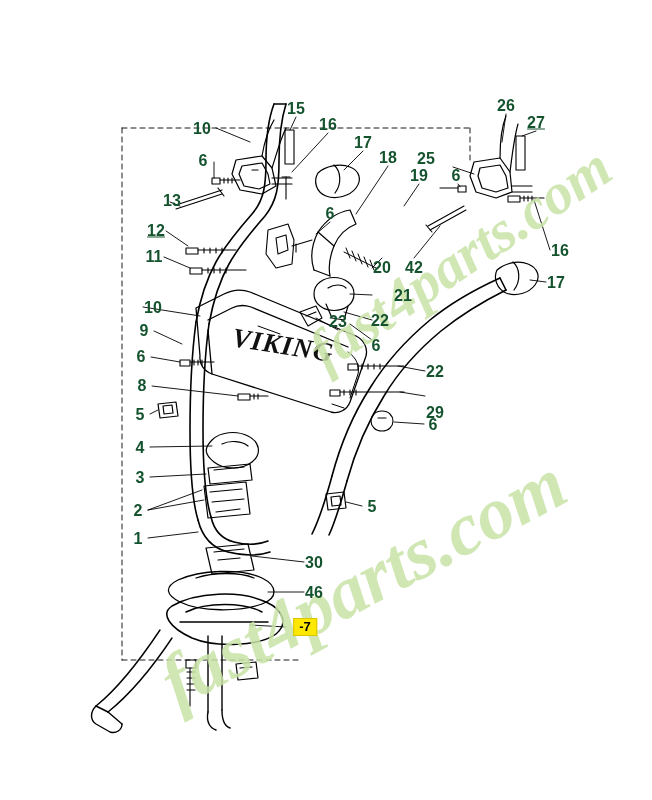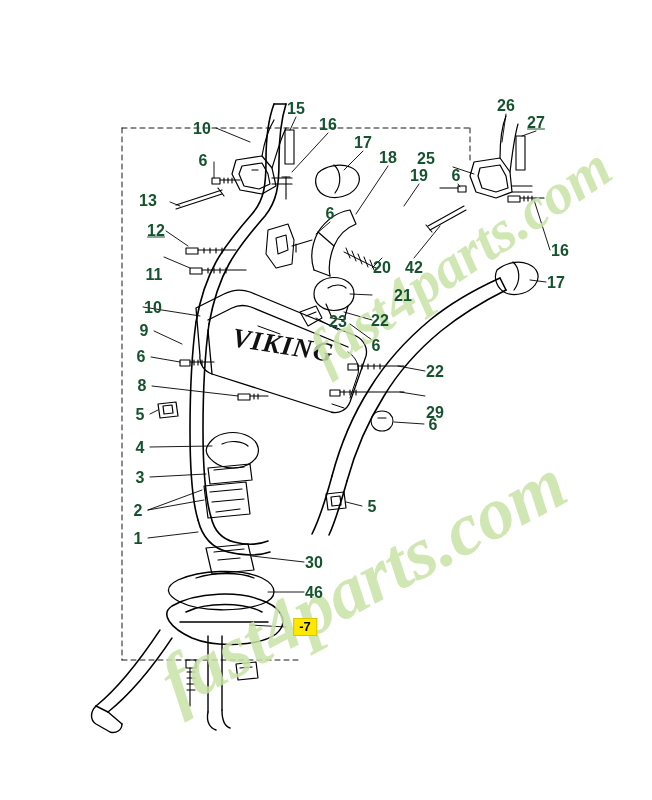--- a/index.html
+++ b/index.html
@@ -383,25 +383,25 @@
       <div class="callout" style="left: 296px; top: 108px;">15</div>
       <div class="callout" style="left: 328px; top: 124px;">16</div>
       <div class="callout" style="left: 363px; top: 142px;">17</div>
       <div class="callout" style="left: 203px; top: 160px;">6</div>
       <div class="callout" style="left: 388px; top: 157px;">18</div>
       <div class="callout" style="left: 419px; top: 175px;">19</div>
       <div class="callout" style="left: 426px; top: 158px; text-align: center;">25</div>
       <div class="callout" style="left: 456px; top: 175px;">6</div>
       <div class="callout" style="left: 506px; top: 105px;">26</div>
       <div class="callout" style="left: 536px; top: 122px; text-decoration: underline;">27</div>
-      <div class="callout" style="left: 148px; top: 200px;">13</div>
+      <div class="callout" style="left: 172px; top: 200px;">13</div>
       <div class="callout" style="left: 330px; top: 213px;">6</div>
       <div class="callout" style="left: 156px; top: 230px; text-decoration: underline;">12</div>
       <div class="callout" style="left: 560px; top: 250px;">16</div>
-      <div class="callout" style="left: 154px; top: 256px; margin-top: 18px;">11</div>
+      <div class="callout" style="left: 154px; top: 256px;">11</div>
       <div class="callout" style="left: 382px; top: 267px;">20</div>
       <div class="callout" style="left: 414px; top: 267px;">42</div>
       <div class="callout" style="left: 556px; top: 282px;">17</div>
       <div class="callout" style="left: 368px; top: 295px; margin-left: 35px;">21</div>
       <div class="callout" style="left: 133px; top: 307px; margin-left: 20px;">10</div>
       <div class="callout" style="left: 380px; top: 320px;">22</div>
       <div class="callout" style="left: 144px; top: 330px;">9</div>
       <div class="callout" style="left: 338px; top: 321px;">23</div>
       <div class="callout" style="left: 376px; top: 345px;">6</div>
       <div class="callout" style="left: 141px; top: 356px;">6</div>

